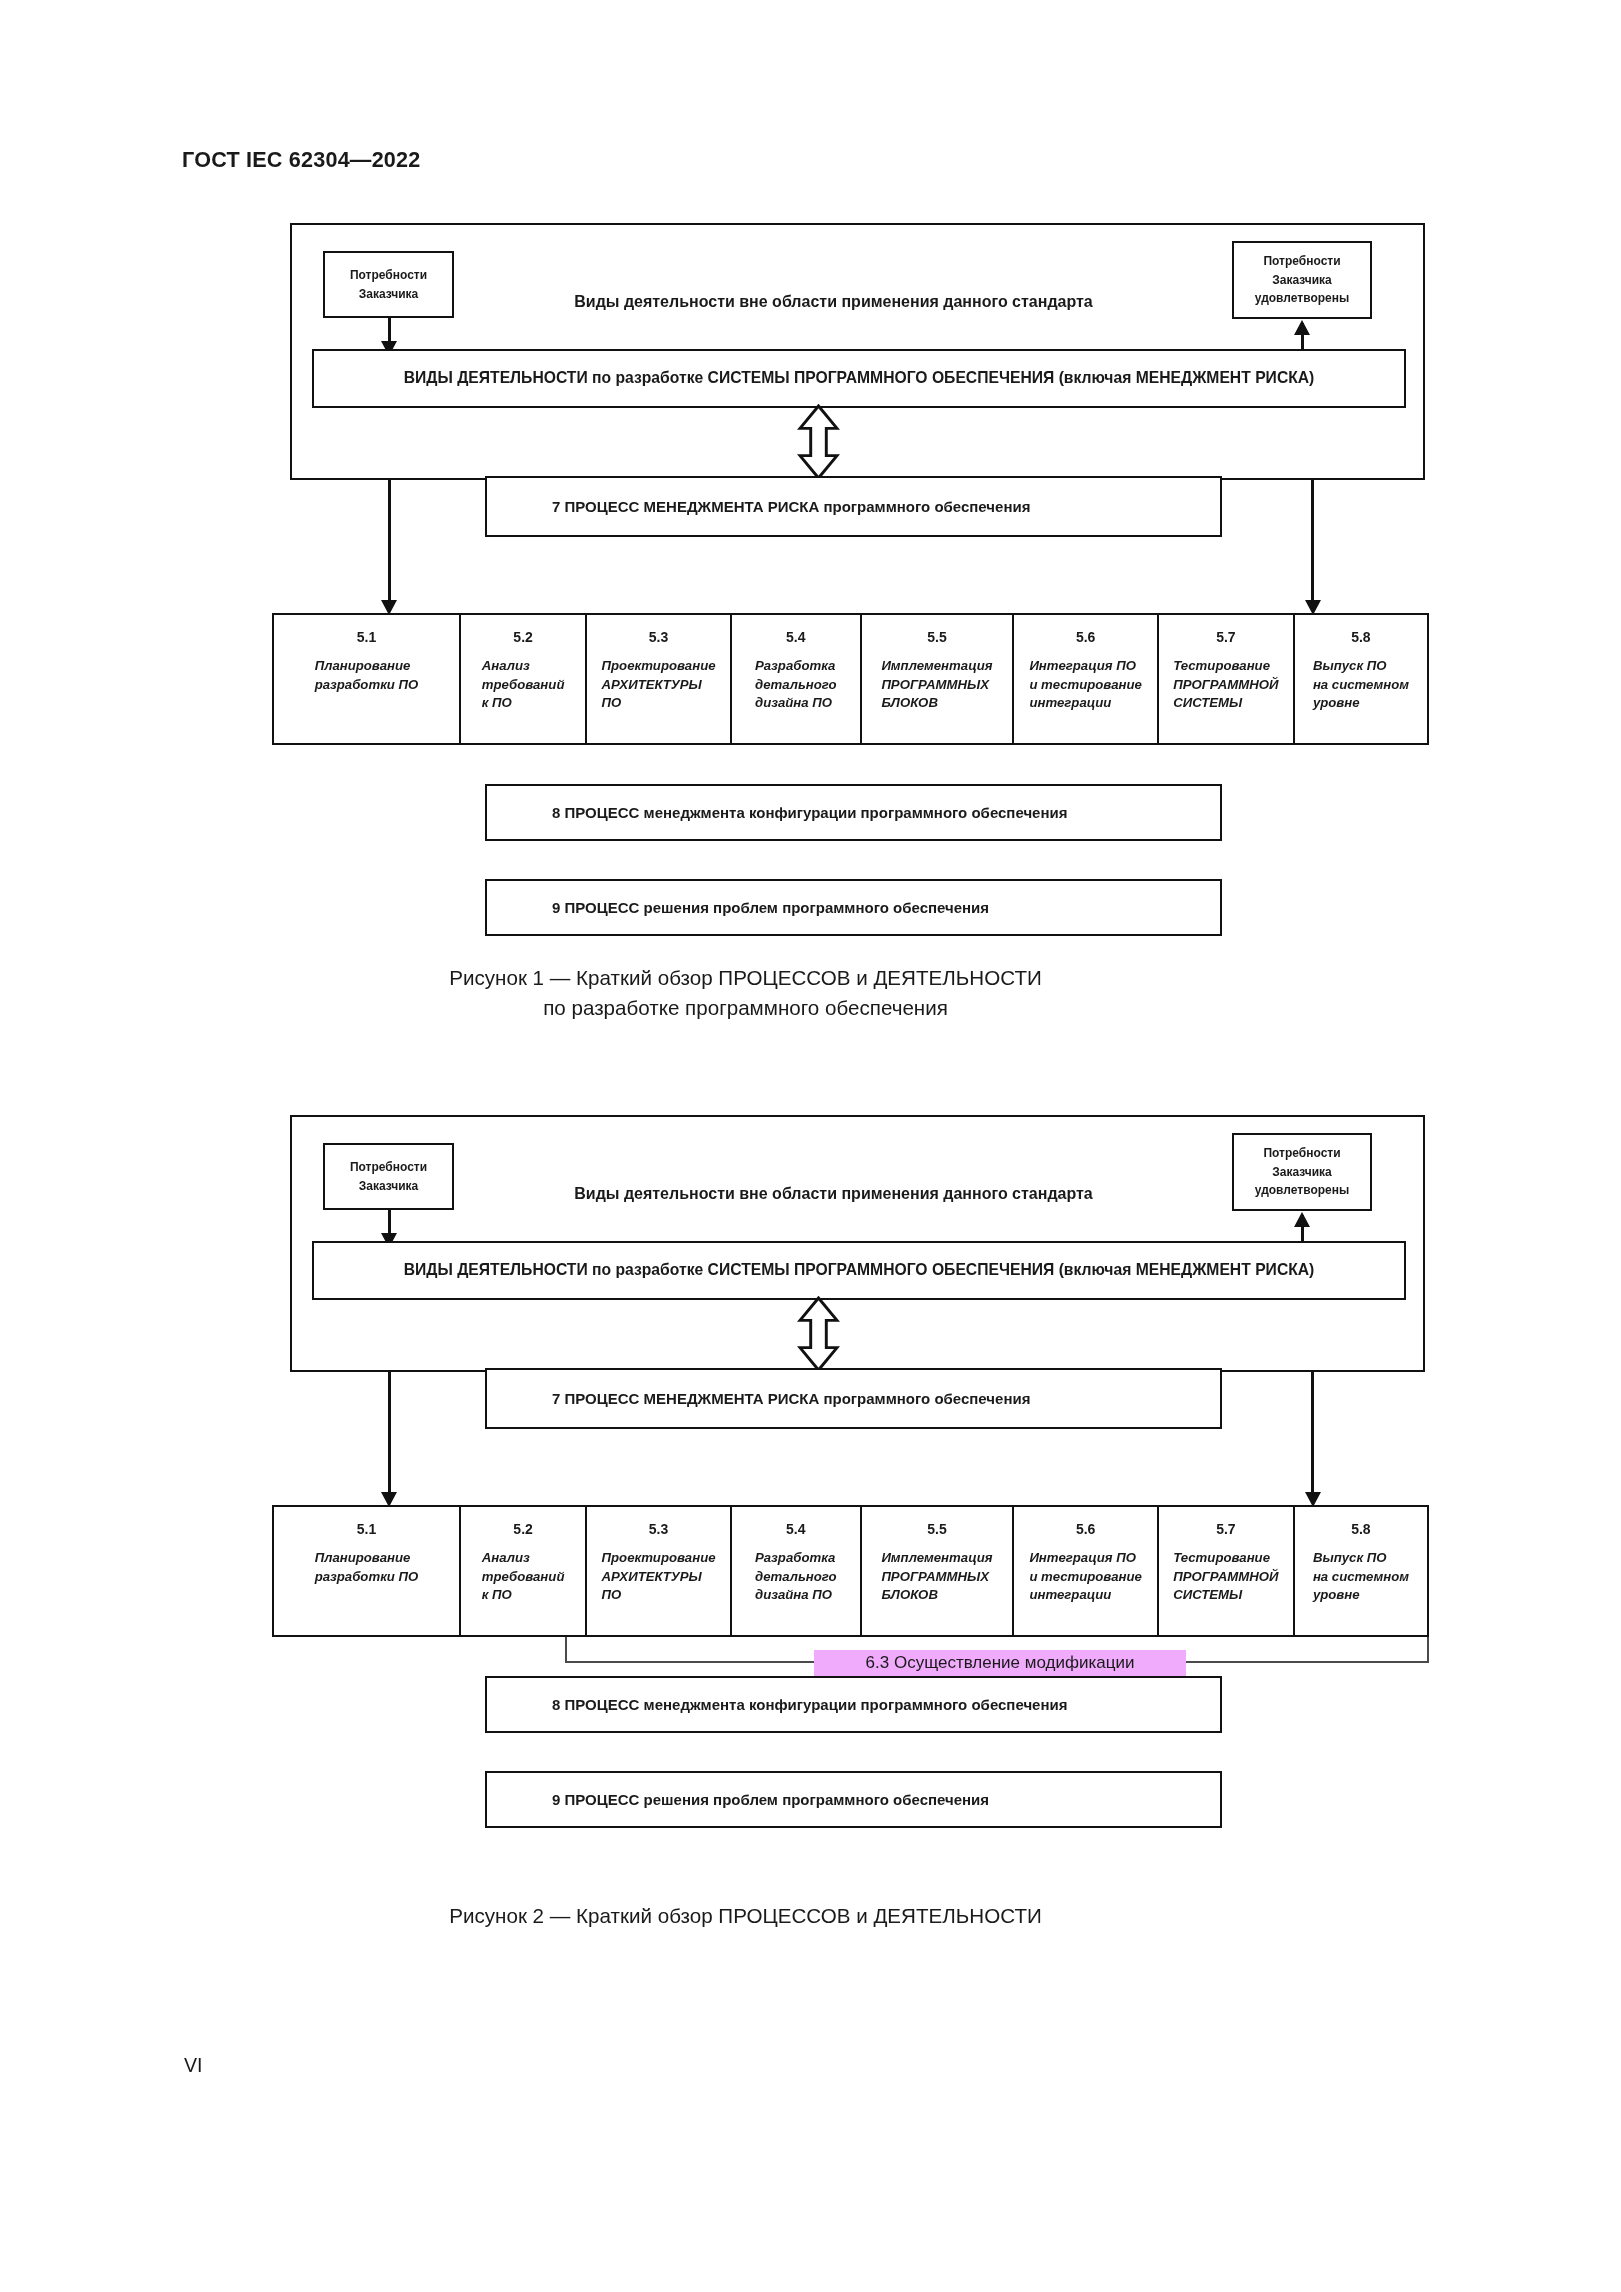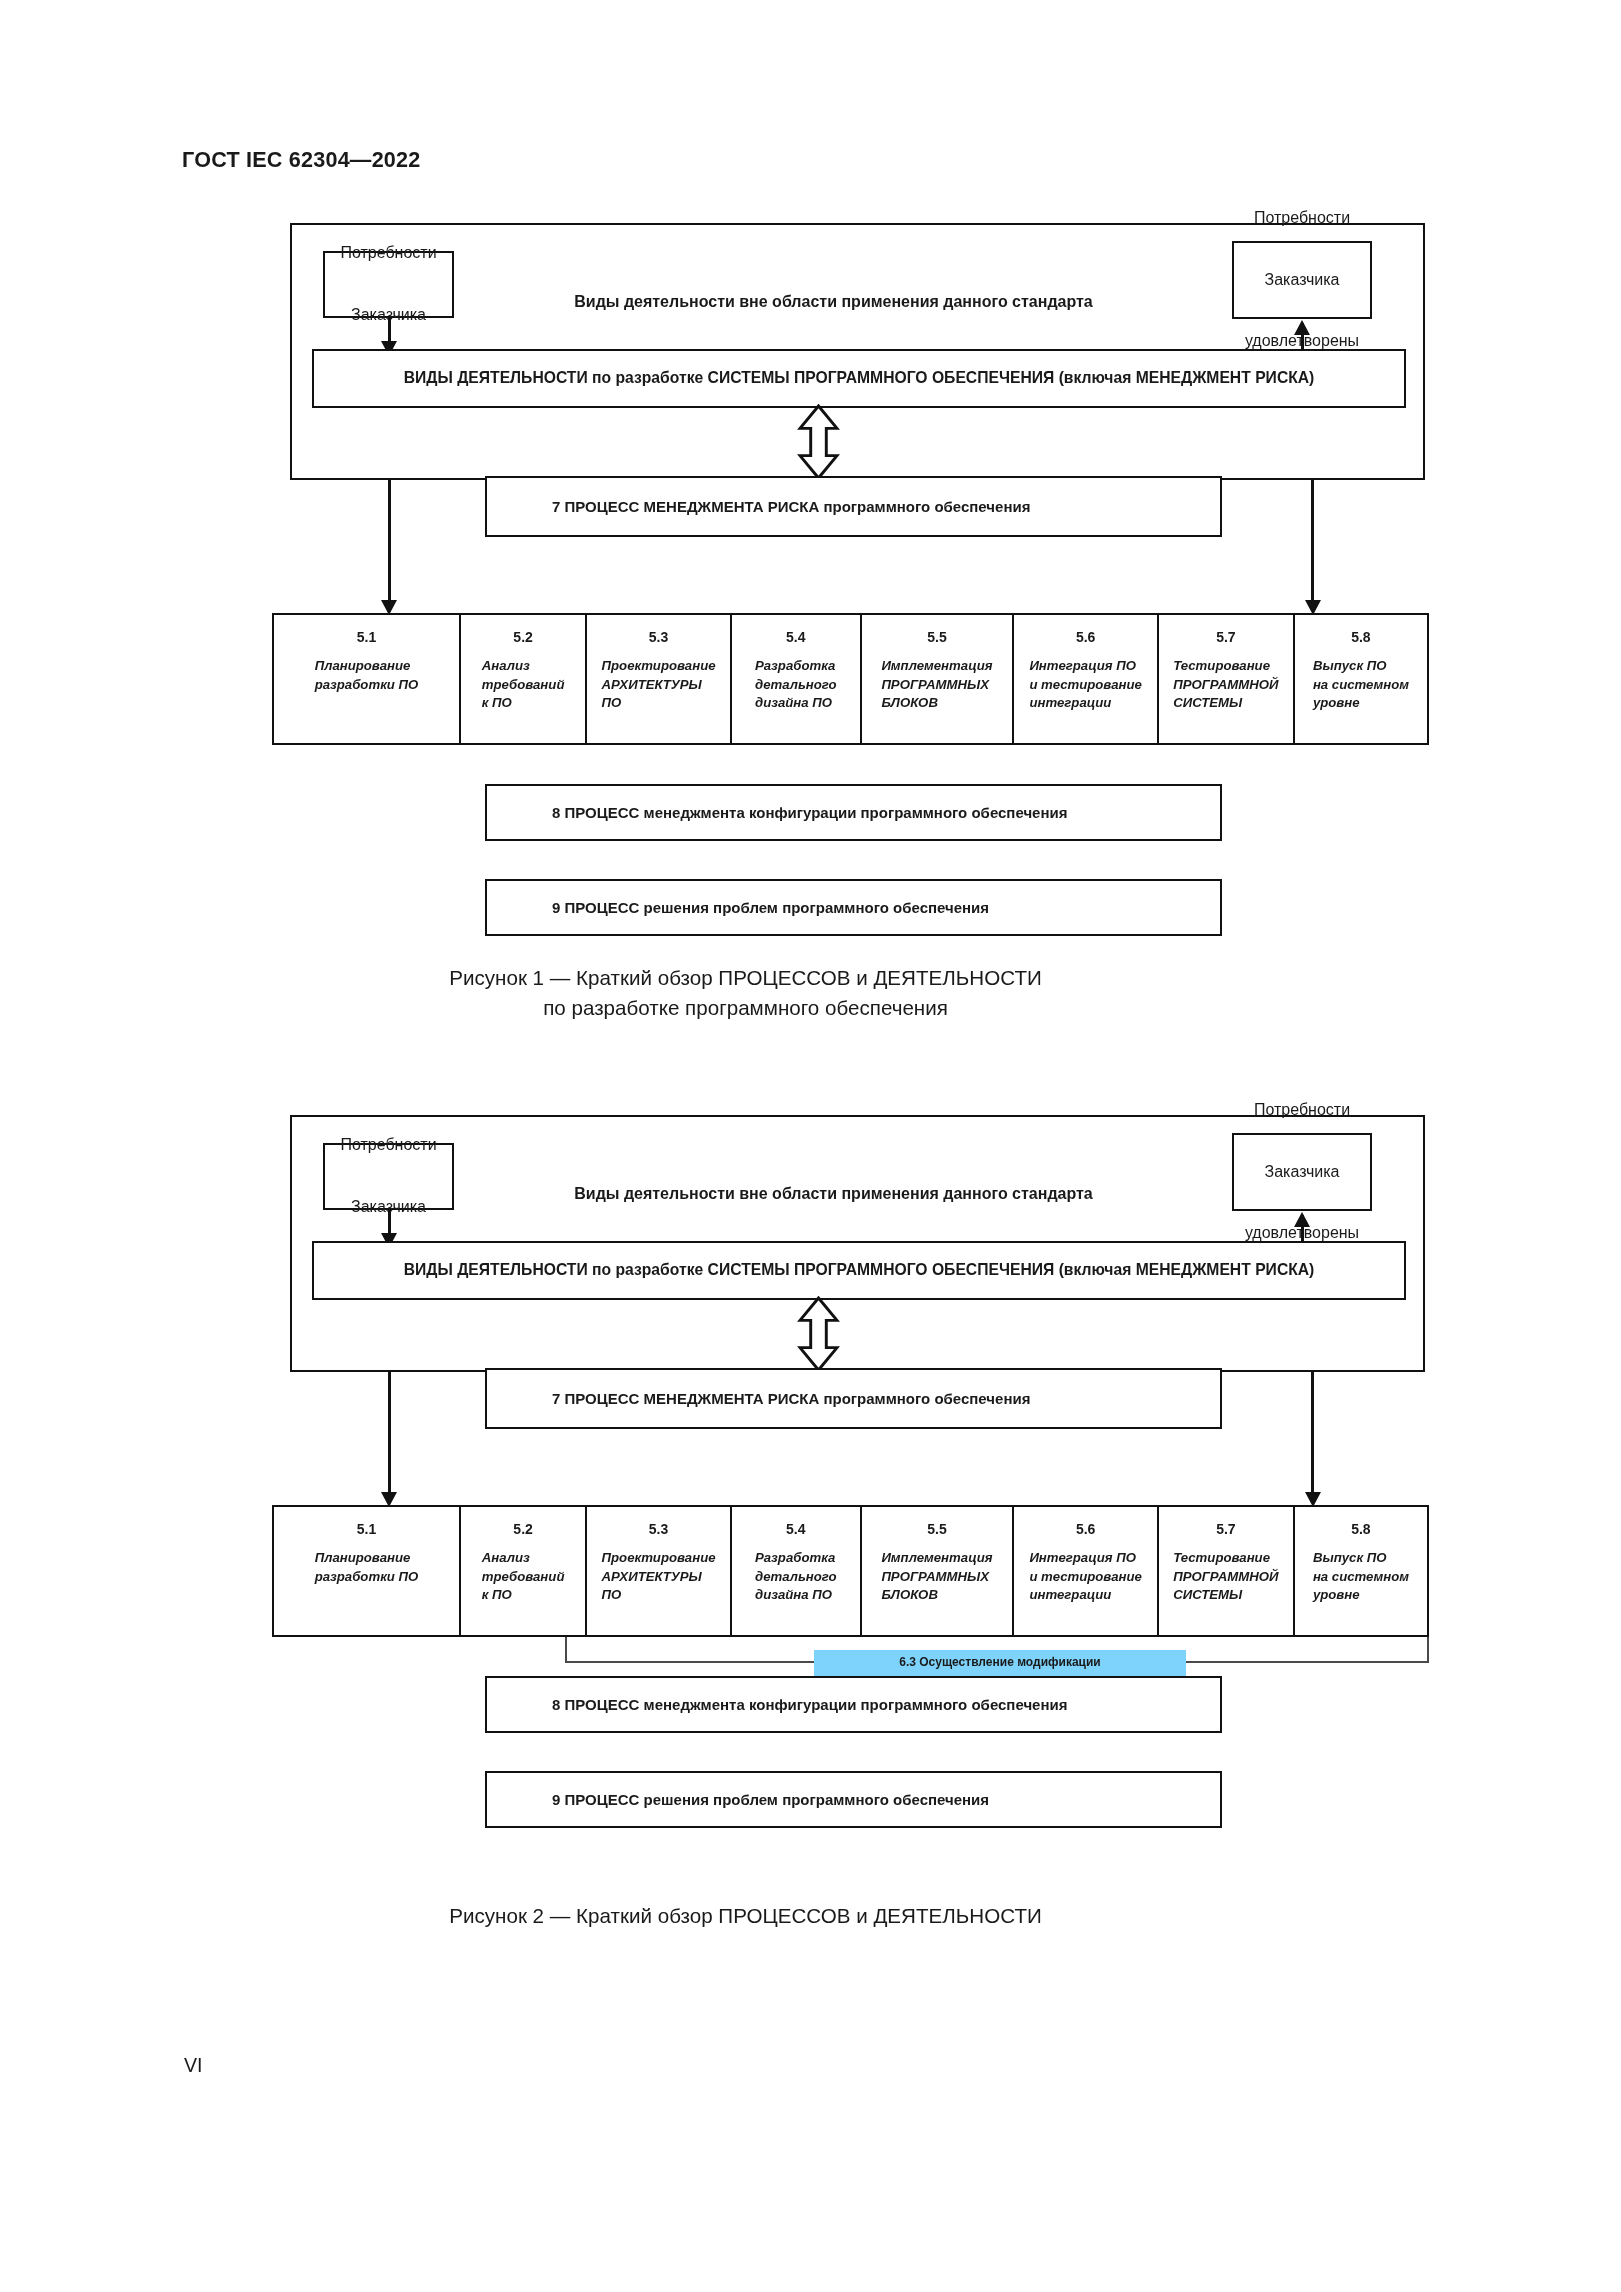--- a/index.html
+++ b/index.html
@@ -32,27 +32,27 @@
   .vline{position:absolute;background:#111;width:2.9px;}
   .thinline{position:absolute;background:#4a4a4a;}
 
   
   .arrow-down{position:absolute;width:0;height:0;
     border-left:8.8px solid transparent;border-right:8.8px solid transparent;border-top:15.7px solid #111;}
   .arrow-up{position:absolute;width:0;height:0;
     border-left:8.8px solid transparent;border-right:8.8px solid transparent;border-bottom:15.7px solid #111;}
 
   
-  .needs-box{font-size:16px;font-weight:normal;line-height:1.55;gap:37px;}
+  .needs-box{font-size:12px;font-weight:bold;line-height:1.55;}
   .outside-label{font-size:16px;font-weight:bold;white-space:nowrap;}
   .wide-bar-label{font-size:15.7px;font-weight:bold;white-space:nowrap;text-align:center;}
   .proc-label{font-size:15px;font-weight:bold;white-space:nowrap;}
   .cell-num{font-size:14px;font-weight:bold;}
   .cell-text{font-size:13.2px;font-weight:bold;line-height:1.38;font-style:italic;}
-  .mod-label{font-size:12px;font-weight:bold;white-space:nowrap;background:#7dd3fc;padding:0 9.8px;}
+  .mod-label{font-size:17px;font-weight:normal;white-space:nowrap;background:#f0abfc;padding:0 9.8px;}
 
   
   .cells-row{position:absolute;box-sizing:border-box;border:2.9px solid #111;background:#fff;display:flex;}
   .cell{box-sizing:border-box;border-right:2.9px solid #111;display:flex;flex-direction:column;
         align-items:center;padding-top:13.7px;}
   .cell:last-child{border-right:none;}
   .cell .cell-num{margin-bottom:12.7px;}
   .cell .cell-text{padding:0 4.9px;}
 
   

